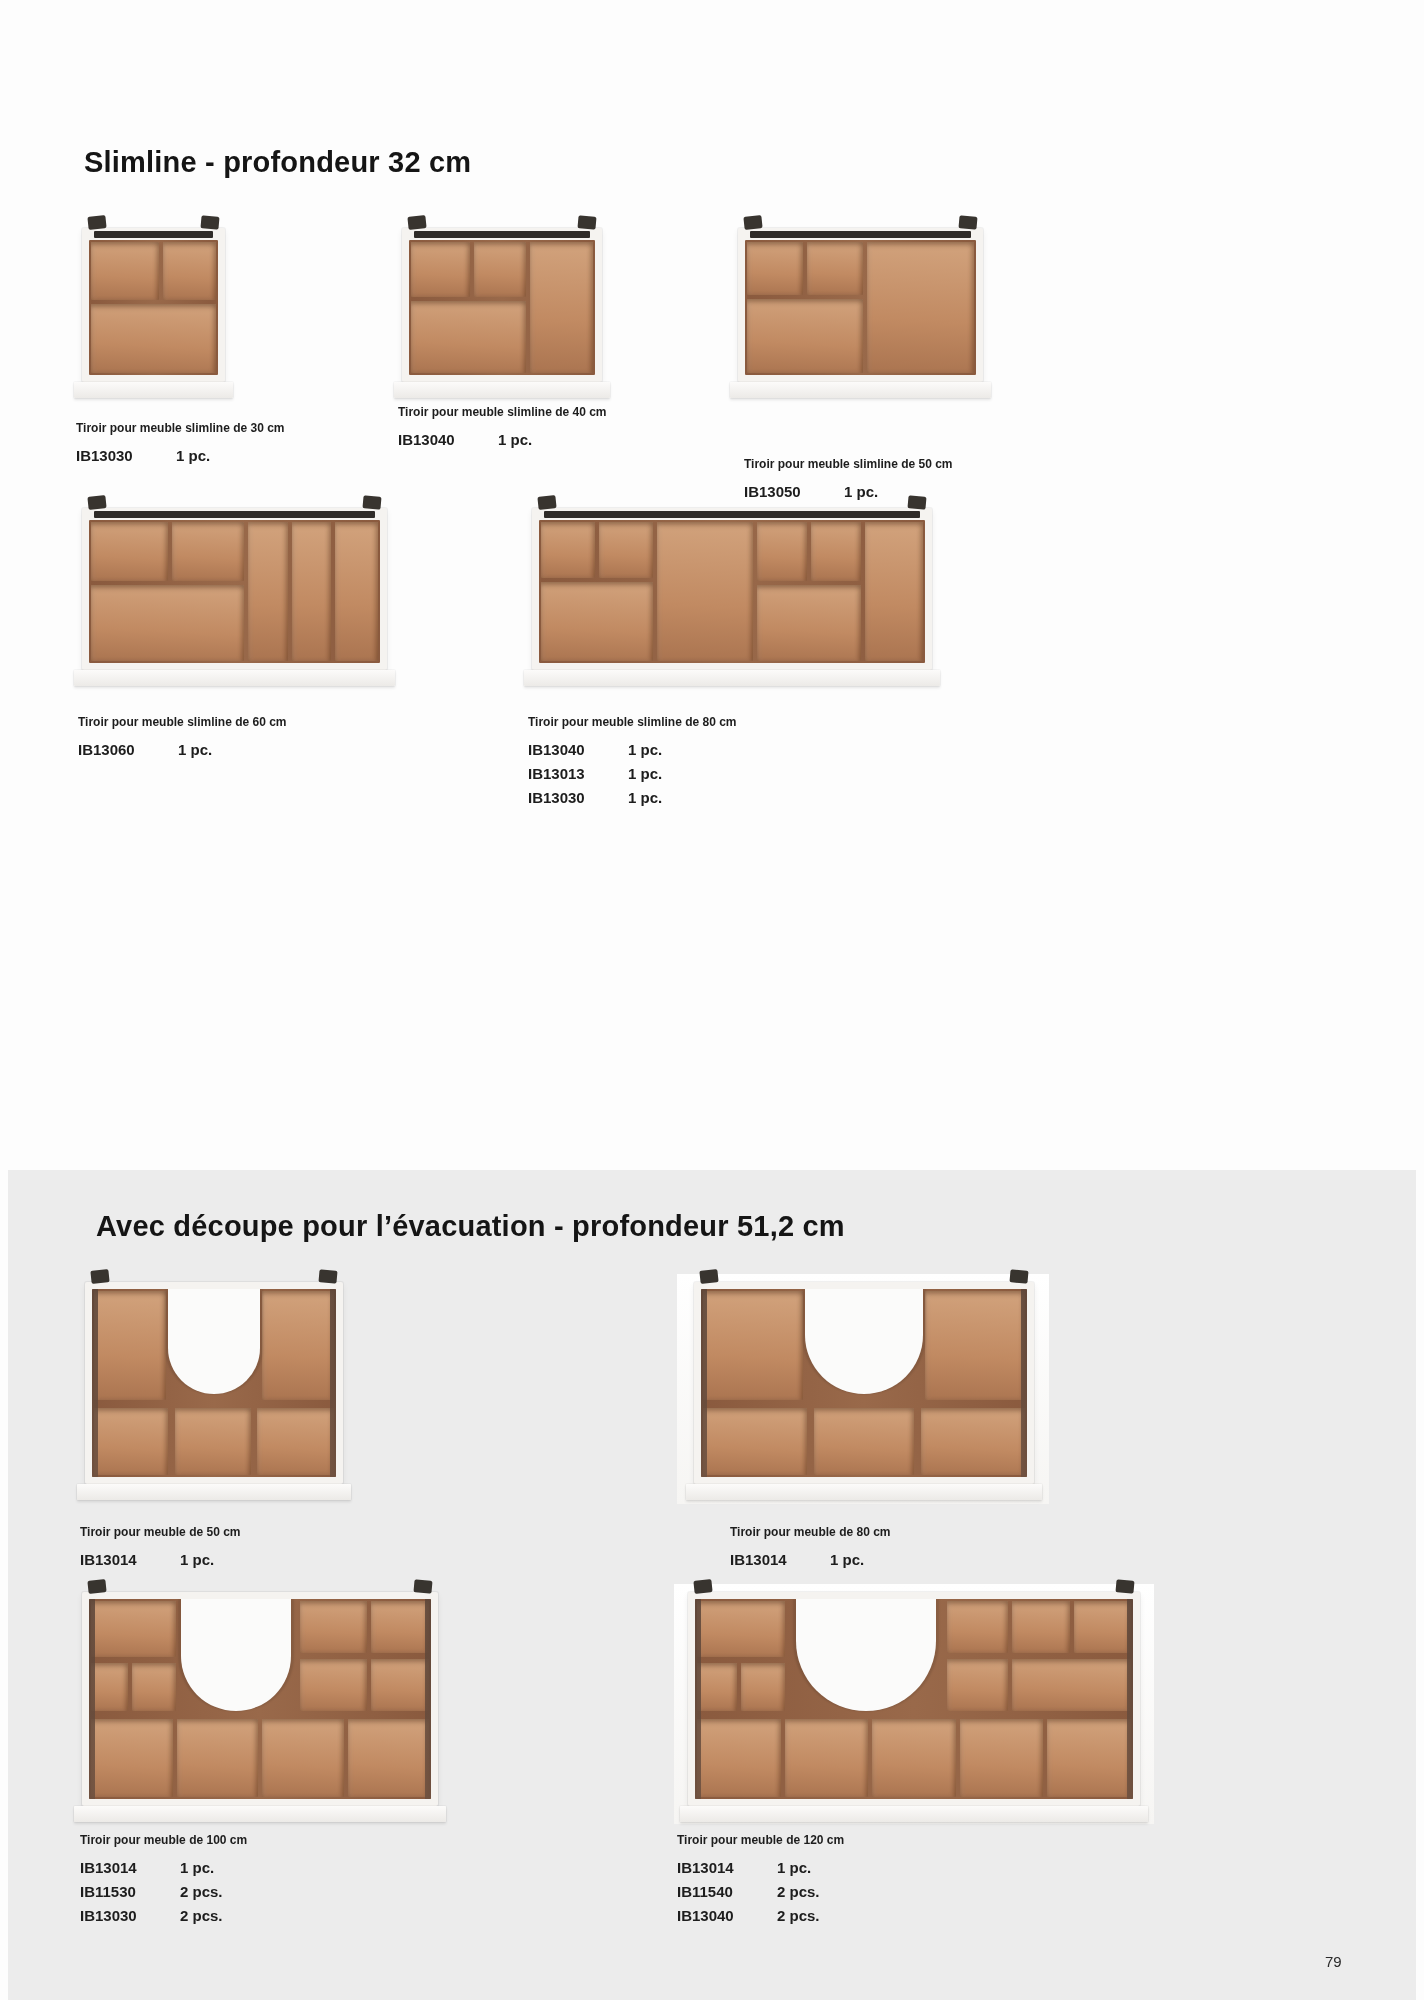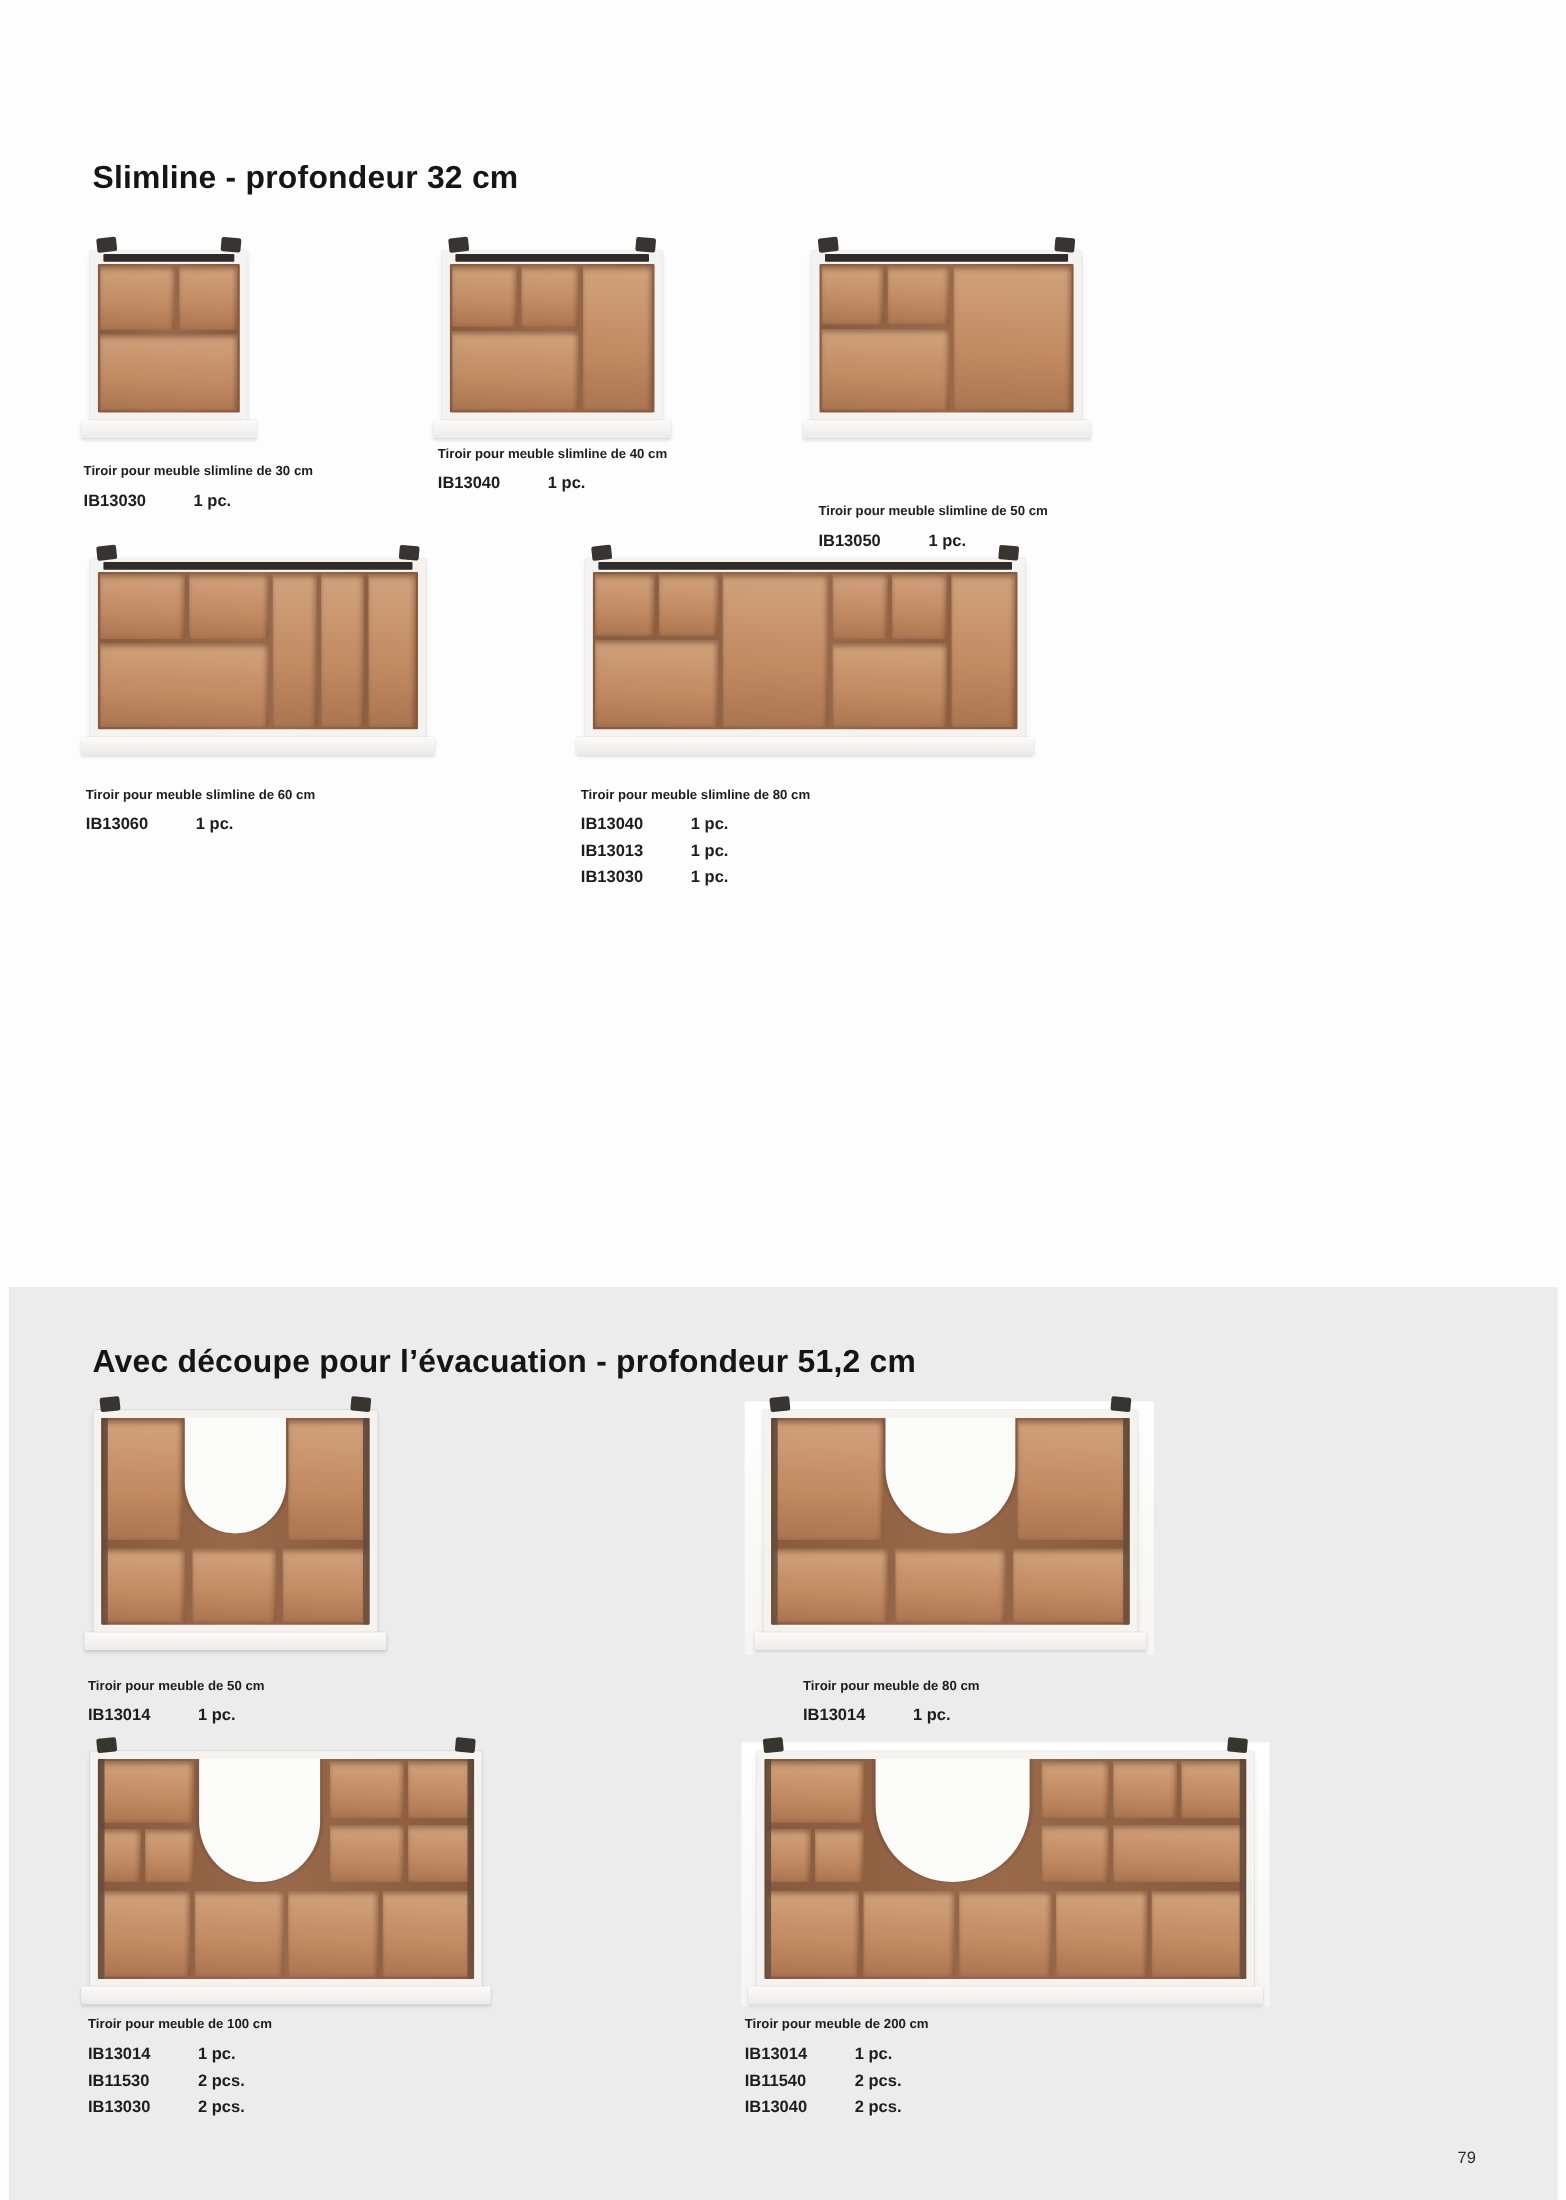--- a/index.html
+++ b/index.html
@@ -53,21 +53,21 @@
   .cap .nm{font-size:12px;font-weight:700;line-height:20px;margin:0 0 6px 0;white-space:nowrap;}
   .cap .row{display:flex;font-size:15px;font-weight:700;line-height:24px;}
   .cap .code{width:100px;}
 </style>
 </head>
 <body style="--page-bg: #fdfdfd; --panel: #ececec; --wood-l: #d2a37d; --wood-d: #aa7450; --frame: #f5f3f0; --rail: #2f2b28; --text: #1d1d1d;">
 
 <div class="panel" style="left: 8px; top: 1170px; width: 1408px; height: 830px; background: rgb(236, 236, 236);"></div>
 
 <h2 class="title" style="left:84px;top:146px;">Slimline - profondeur 32 cm</h2>
-<h2 class="title" style="left:84px;top:1210px;margin-top:12px;">Avec découpe pour l’évacuation - profondeur 51,2 cm</h2>
+<h2 class="title" style="left:96px;top:1210px;">Avec découpe pour l’évacuation - profondeur 51,2 cm</h2>
 
 <div id="products-root">
     <div class="photo" style="left: 82px; top: 216px; width: 143px; height: 182px;">
       <div class="clip l"></div>
       <div class="clip r"></div>
       <div class="dbody">
         <div class="rail"></div>
         <div class="dint slim">
           <div class="cell" style="left: calc(0% + 2px); top: calc(0% + 2px); width: calc(56% - 4px); height: calc(46% - 4px);"></div>
           <div class="cell" style="left: calc(56% + 2px); top: calc(0% + 2px); width: calc(44% - 4px); height: calc(46% - 4px);"></div>
@@ -288,21 +288,21 @@
           <div class="cell" style="left: calc(60% + 2px); top: calc(59% + 2px); width: calc(20% - 4px); height: calc(41% - 4px);"></div>
           <div class="cell" style="left: calc(80% + 2px); top: calc(59% + 2px); width: calc(20% - 4px); height: calc(41% - 4px);"></div>
           <div class="sideshade l"></div>
           <div class="sideshade r"></div>
           <div class="cutout" style="left: 23%; width: 32%; height: 56%;"></div>
         </div>
       </div>
       <div class="dbase"></div>
     </div>
     <div class="cap" style="left: 677px; top: 1830px;">
-      <div class="nm">Tiroir pour meuble de 200 cm</div>
+      <div class="nm">Tiroir pour meuble de 120 cm</div>
       <div class="row">
         <span class="code">IB13014</span>
         <span class="qty">1 pc.</span>
       </div>
       <div class="row">
         <span class="code">IB11540</span>
         <span class="qty">2 pcs.</span>
       </div>
       <div class="row">
         <span class="code">IB13040</span>

